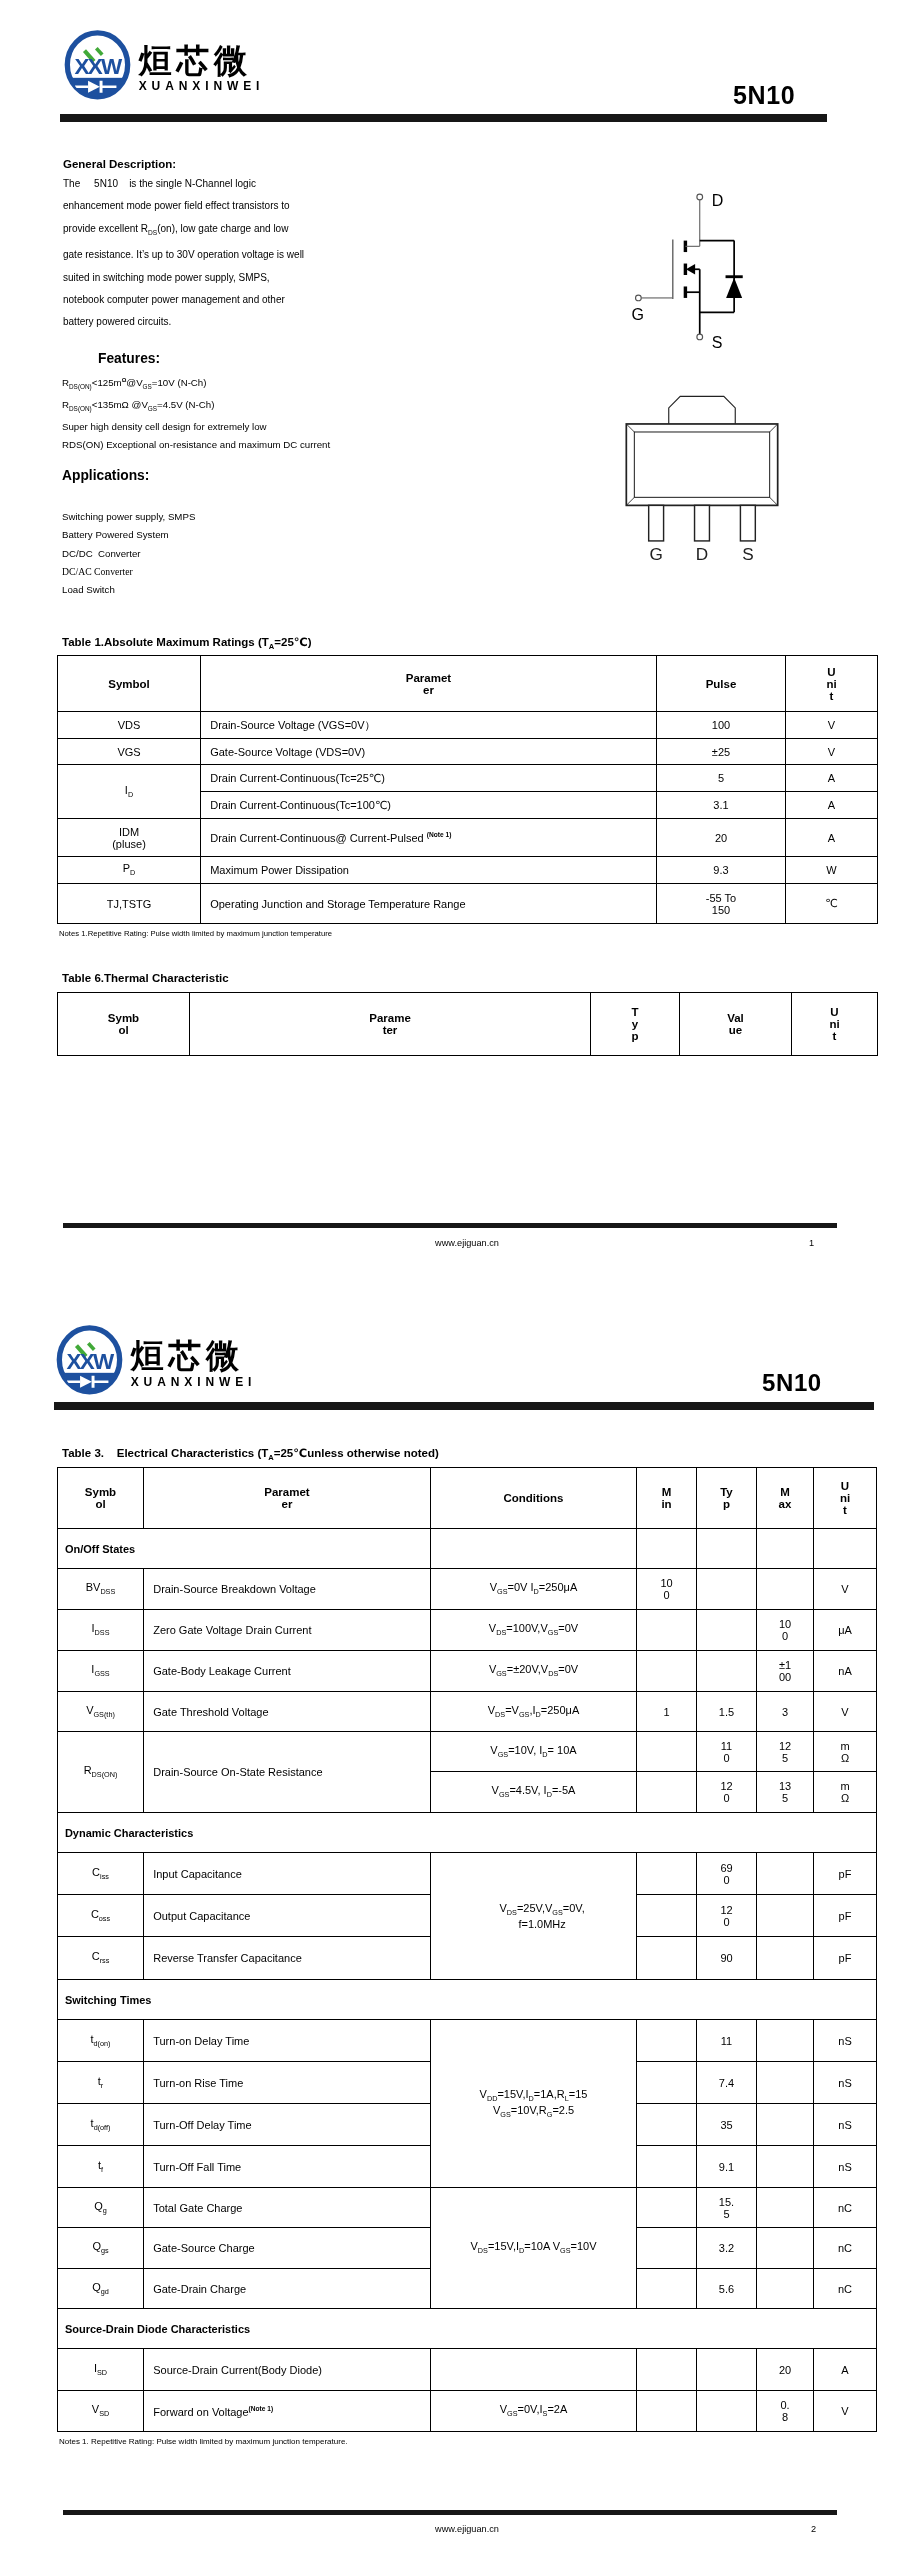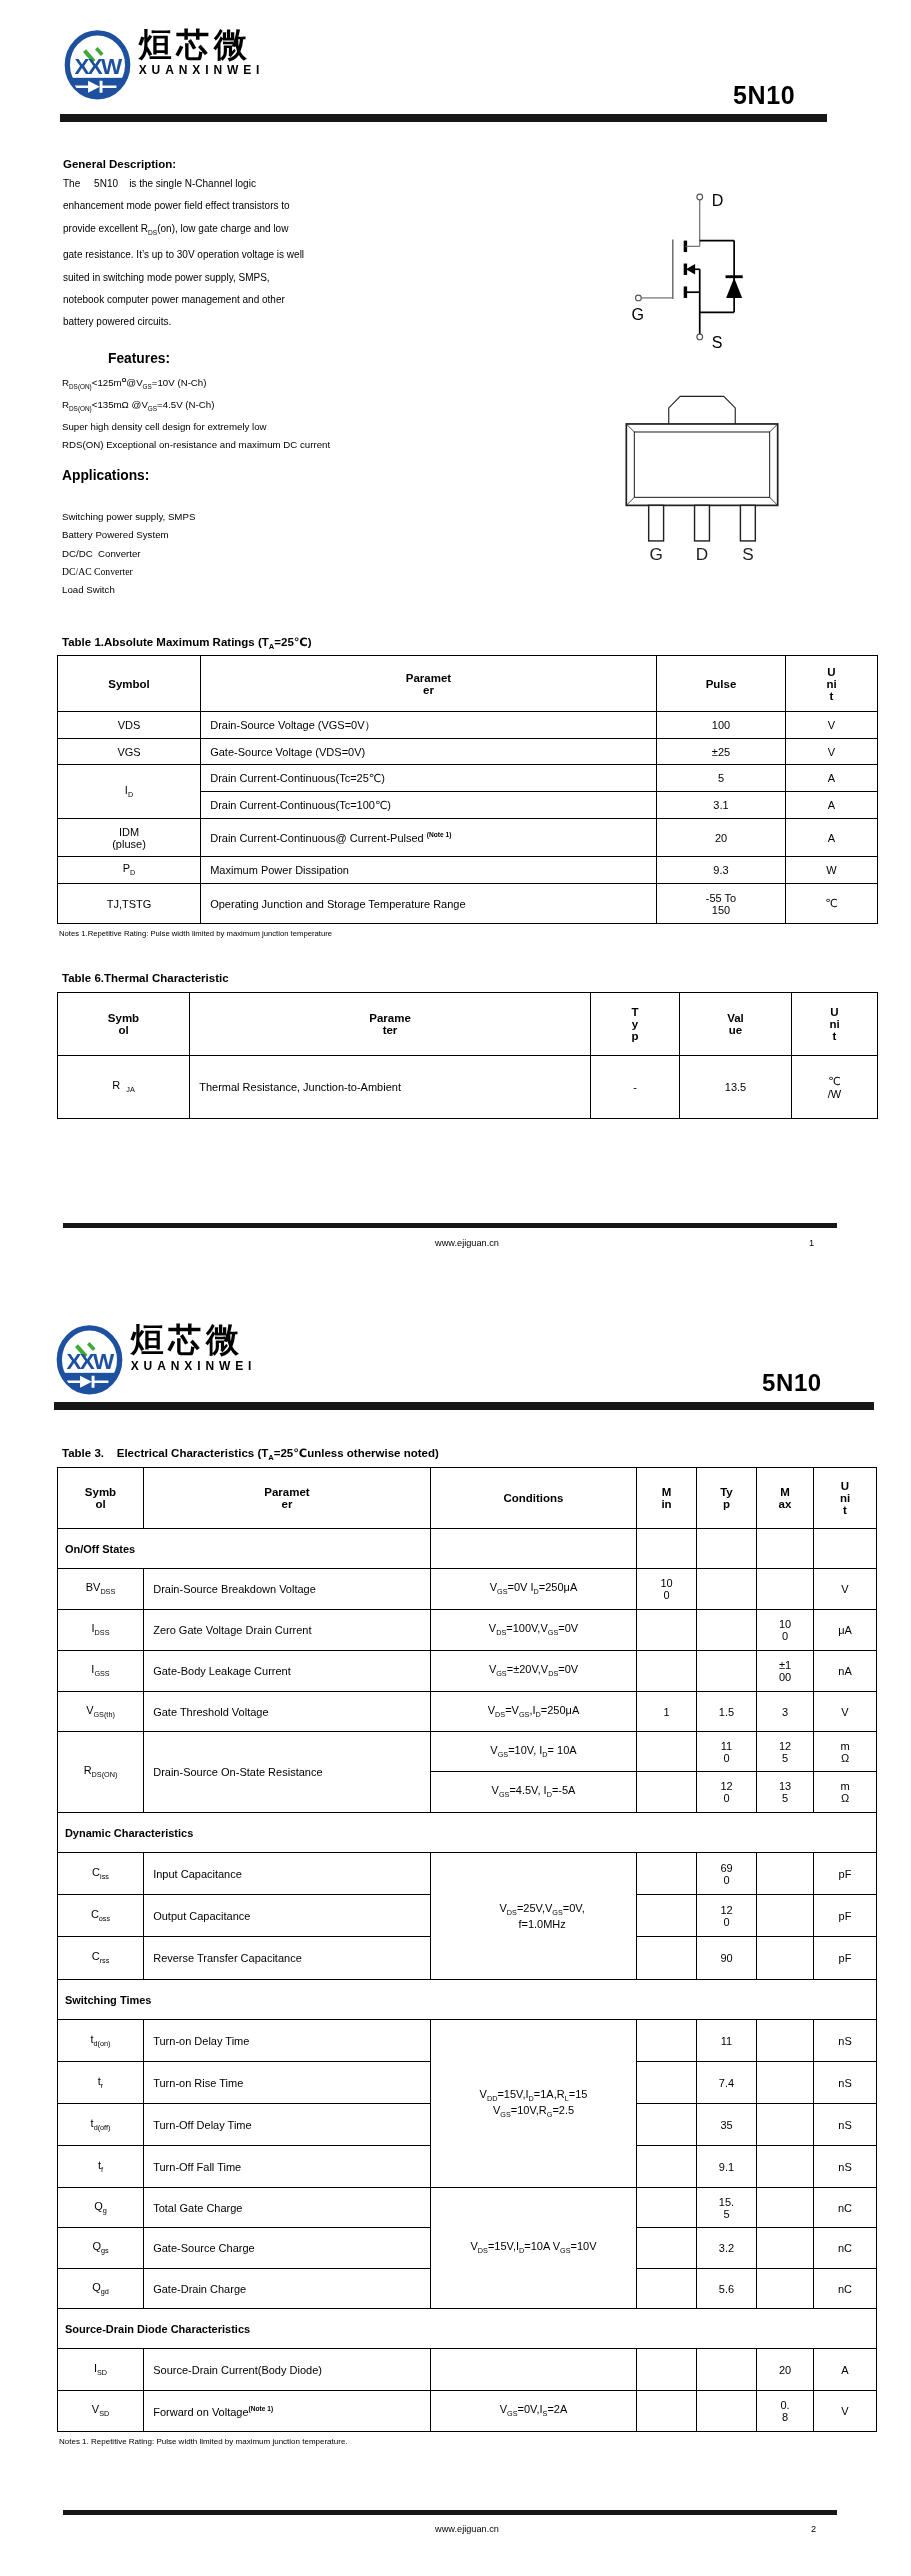--- a/index.html
+++ b/index.html
@@ -5,21 +5,21 @@
   html,body{margin:0;padding:0;}
   body{width:912px;height:2576px;position:relative;background:#fff;color:#000;
        font-family:"Liberation Sans","DejaVu Sans",sans-serif;}
   .abs{position:absolute;}
   .rule{position:absolute;background:#171717;}
   sub{font-size:66%;}
   sup{font-size:60%;font-weight:bold;}
   
   .logo{position:absolute;display:flex;align-items:flex-start;}
   .logo-text{margin-left:5.7px;}
-  .logo-cn{font-size:33px;font-weight:700;letter-spacing:4.6px;line-height:1.05;margin-top:0;font-family:Liberation Serif, serif;}
+  .logo-cn{font-size:33px;font-weight:700;letter-spacing:4.6px;line-height:1.05;margin-top:16px;font-family:Liberation Serif, serif;}
   .logo-en{font-size:12px;font-weight:600;letter-spacing:4.9px;margin-top:1.1px;}
   .part-no{position:absolute;font-weight:700;font-size:25px;letter-spacing:0.6px;}
   
   .h-small{position:absolute;font-weight:700;font-size:11.5px;}
   .h-big{position:absolute;font-weight:700;font-size:13.8px;}
   .body-text{position:absolute;font-size:10px;line-height:22.4px;}
   .feat-text{position:absolute;font-size:9.7px;line-height:18px;}
   .app-list{position:absolute;font-size:9.7px;}
   .app-item{height:18.3px;line-height:18.3px;}
   .serif{font-family:"Liberation Serif","DejaVu Serif",serif;}
@@ -67,21 +67,21 @@
       <div class="logo-cn">烜芯微</div>
       <div class="logo-en">XUANXINWEI</div>
     </div>
   </div>
   <div class="part-no" style="left:733px;top:81px;">5N10</div>
   <div class="rule" style="left:60px;top:114px;width:767px;height:7.5px;"></div>
 
   <div class="h-small" style="left:63px;top:158px;">General Description:</div>
   <div class="body-text" style="left:63px;top:173px;width:390px;">The&nbsp;&nbsp;&nbsp;&nbsp;&nbsp;5N10&nbsp;&nbsp;&nbsp;&nbsp;is the single N-Channel logic<br>enhancement mode power field effect transistors to<br>provide excellent R<sub>DS</sub>(on), low gate charge and low<br>gate resistance. It’s up to 30V operation voltage is well<br>suited in switching mode power supply, SMPS,<br>notebook computer power management and other<br>battery powered circuits.</div>
 
-  <div class="h-big" style="left:62px;top:351px;padding-left:46px;">Features:</div>
+  <div class="h-big" style="left:52px;top:351px;padding-left:46px;">Features:</div>
   <div class="feat-text" style="left:62px;top:371px;width:401px;">R<sub>DS(ON)</sub>&lt;125m<sup>Ω</sup>@V<sub>GS</sub>=10V (N-Ch)<br>R<sub>DS(ON)</sub>&lt;135mΩ @V<sub>GS</sub>=4.5V (N-Ch)<br>Super high density cell design for extremely low<br>RDS(ON) Exceptional on-resistance and maximum DC current</div>
 
   <div class="h-big" style="left:62px;top:468px;">Applications:</div>
   <div class="app-list" style="left:62px;top:508px;">
     <div class="app-item">Switching power supply, SMPS</div>
     <div class="app-item">Battery Powered System</div>
     <div class="app-item">DC/DC&nbsp; Converter</div>
     <div class="app-item serif">DC/AC Converter</div>
     <div class="app-item">Load Switch</div>
   </div>
@@ -196,27 +196,20 @@
         <col style="width:112px">
         <col style="width:86px">
       </colgroup>
     <tbody>
         <tr class="hdr-sep" style="height:63px;">
       <th>Symb<br>ol</th>
       <th>Parame<br>ter</th>
       <th>T<br>y<br>p</th>
       <th>Val<br>ue</th>
       <th>U<br>ni<br>t</th>
-    </tr>
-    <tr style="height:63px;">
-      <td>R&nbsp;&nbsp;<sub>JA</sub></td>
-      <td class="param">Thermal Resistance, Junction-to-Ambient</td>
-      <td>-</td>
-      <td>13.5</td>
-      <td>℃<br>/W</td>
     </tr>
   </tbody>
     </table>
 
   <div class="rule" style="left:63px;top:1223px;width:774px;height:4.6px;"></div>
   <div class="footer-site" style="top:1238px;">www.ejiguan.cn</div>
   <div class="footer-page" style="left:809px;top:1238px;">1</div>
 </div>
 
 <div>

